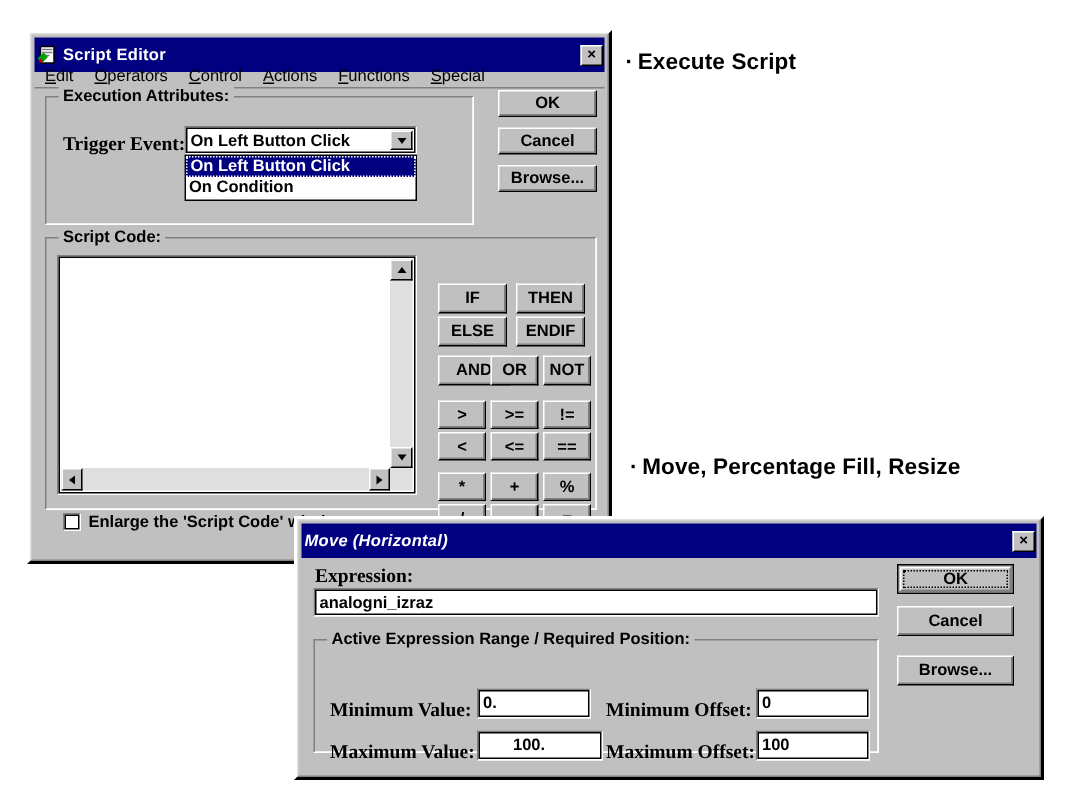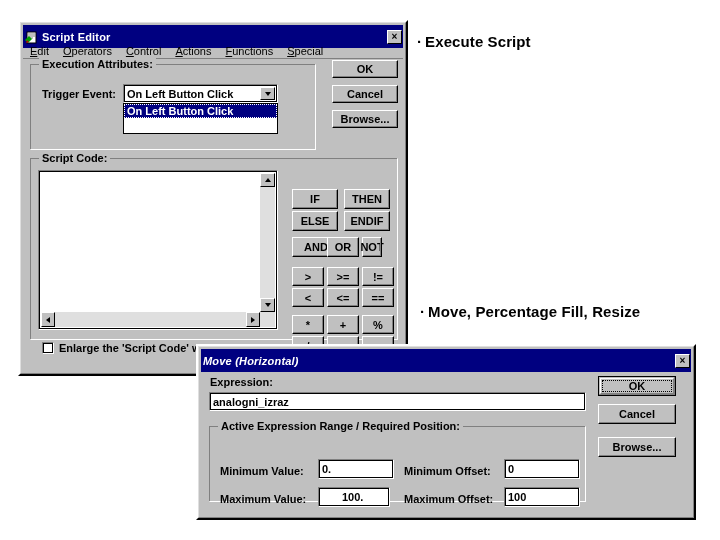--- a/index.html
+++ b/index.html
@@ -146,24 +146,25 @@
     font-size: 11px;
     font-weight: bold;
     color: #000000;
     white-space: nowrap;
     z-index: 2;
   }
 
   
   .lbl {
     position: absolute;
-    font-size: 11px;
-    font-weight: bold;
-    color: #000000;
-    white-space: nowrap;
+    font-size: 13px;
+    font-weight: bold;
+    color: #000000;
+    white-space: nowrap;
+    font-family: Liberation Serif, serif;
   }
   .field {
     position: absolute;
     background: #ffffff;
     border-top: 1px solid #808080;
     border-left: 1px solid #808080;
     border-right: 1px solid #ffffff;
     border-bottom: 1px solid #ffffff;
     box-sizing: border-box;
     display: flex;
@@ -401,20 +402,21 @@
 
   <div class="combo" style="left:103px; top:62px; width:155px; height:19px;">
     <span>On Left Button Click</span>
     <span class="combo-arrow">
       <span class="arrow-dn"></span>
     </span>
   </div>
 
   <div class="combo-list" style="left:103px; top:81px; width:155px; height:31px;">
     <div class="combo-option selected">On Left Button Click</div>
+    <div class="combo-option">On Condition</div>
   </div>
 
   <div class="btn" style="left:312px; top:38px; width:66px; height:18px;">
     <span>OK</span>
   </div>
   <div class="btn" style="left:312px; top:63px; width:66px; height:18px;">
     <span>Cancel</span>
   </div>
   <div class="btn" style="left:312px; top:88px; width:66px; height:18px;">
     <span>Browse...</span>
@@ -456,21 +458,21 @@
   <div class="btn" style="left:324px; top:189px; width:46px; height:20px;">
       <span>ENDIF</span>
     </div>
 
   <div class="btn" style="left:272px; top:215px; width:48px; height:20px;">
       <span>AND</span>
     </div>
   <div class="btn" style="left:307px; top:215px; width:32px; height:20px;">
       <span>OR</span>
     </div>
-  <div class="btn" style="left:342px; top:215px; width:20px; height:20px;text-align:right;">
+  <div class="btn" style="left:342px; top:215px; width:32px; height:20px;text-align:right;">
       <span>NOT</span>
     </div>
 
   <div class="btn" style="left:272px; top:245px; width:32px; height:19px;">
       <span>&gt;</span>
     </div>
   <div class="btn" style="left:307px; top:245px; width:32px; height:19px;">
       <span>&gt;=</span>
     </div>
   <div class="btn" style="left:342px; top:245px; width:32px; height:19px;">
@@ -533,21 +535,21 @@
   <div class="field sunken" style="left:120px; top:113px; width:76px; height:20px;">
     <span>0.</span>
   </div>
 
   <div class="lbl" style="left:206px; top:119px;">Minimum Offset:</div>
   <div class="field sunken" style="left:306px; top:113px; width:76px; height:20px;">
     <span>0</span>
   </div>
 
   <div class="lbl" style="left:22px; top:147px;">Maximum Value:</div>
-  <div class="field sunken" style="left:120px; top:141px; width:72px; height:20px;padding-left:23px;">
+  <div class="field sunken" style="left:120px; top:141px; width:84px; height:20px;padding-left:23px;">
     <span>100.</span>
   </div>
 
   <div class="lbl" style="left:206px; top:147px;">Maximum Offset:</div>
   <div class="field sunken" style="left:306px; top:141px; width:76px; height:20px;">
     <span>100</span>
   </div>
 
   <div class="btn default focus" style="left:400px; top:30px; width:78px; height:20px;">
     <span class="btn-face"></span>

